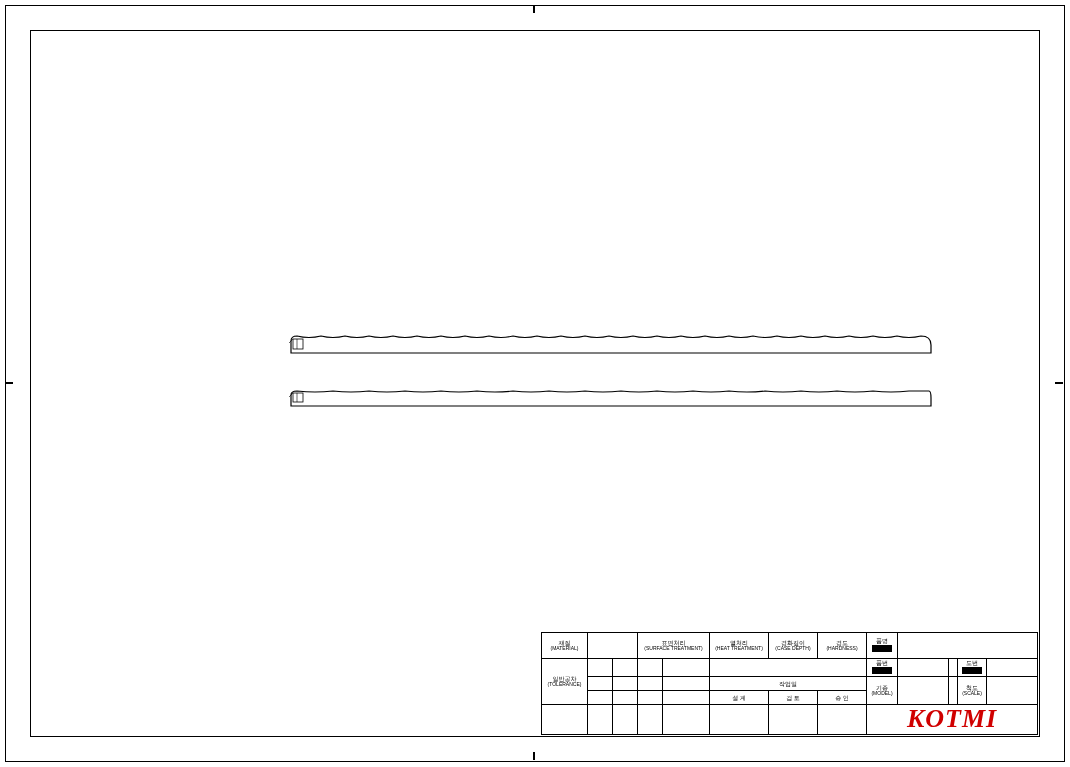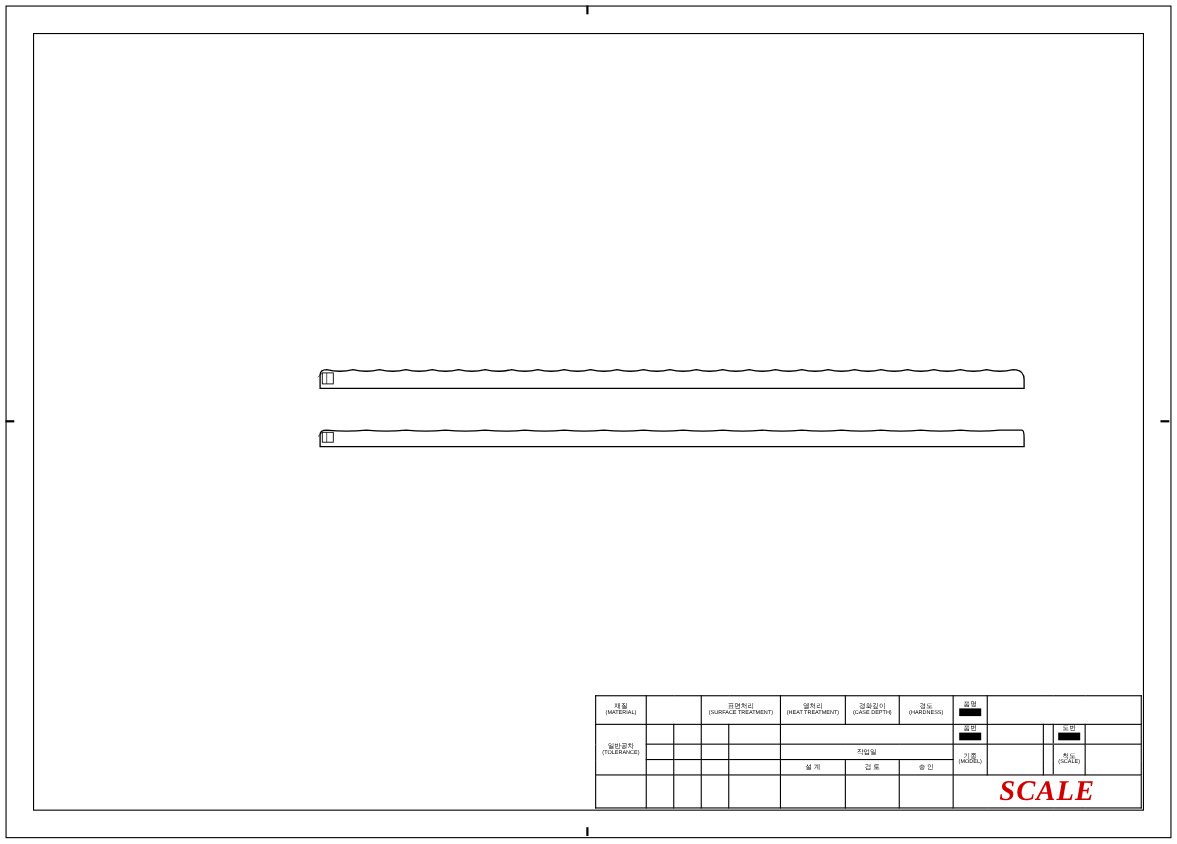--- a/index.html
+++ b/index.html
@@ -155,19 +155,19 @@
     <tr style="height:26px;">
       <td></td>
       <td></td>
       <td></td>
       <td></td>
       <td></td>
       <td></td>
       <td></td>
       <td></td>
       <td colspan="5">
-        <span class="kotmi">SCALE</span>
+        <span class="kotmi">KOTMI</span>
       </td>
     </tr>
   </tbody>
     </table>
 
 </div>
 
 </body></html>

